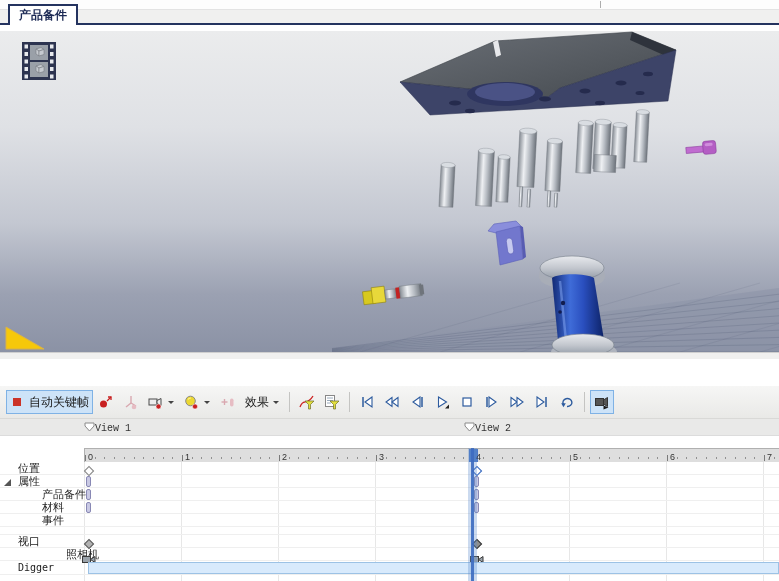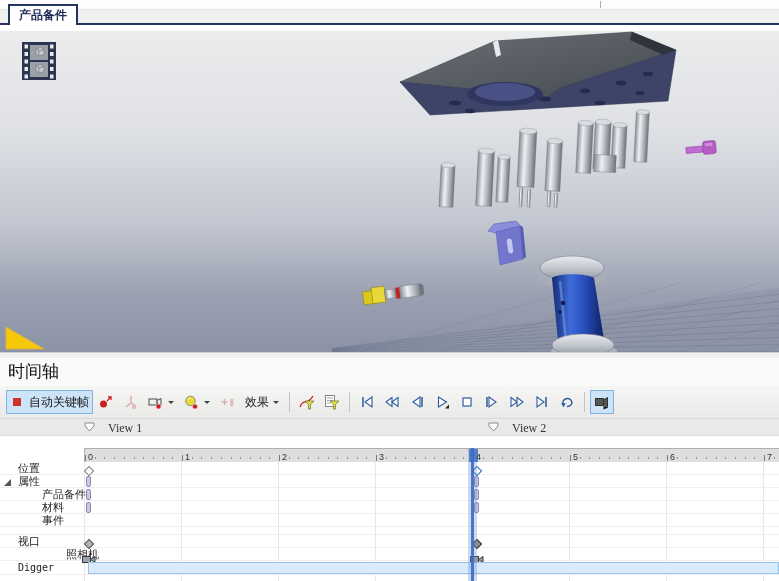--- a/index.html
+++ b/index.html
@@ -29,22 +29,22 @@
   .tbtn{height:24px;min-width:23px;display:flex;align-items:center;gap:3px;
         border:1px solid transparent;font-size:12px;color:#1a1a1a;padding:0 3px;cursor:pointer;box-sizing:border-box;}
   .tbtn.active{background:#cde3f8;border-color:#7fb2e5;}
   .tbtn.disabled{cursor:default;}
   .tsep{width:1px;height:20px;background:#c4c4c2;margin:0 4px;}
   .ticon{display:flex;align-items:center;}
   .tdrop{display:flex;align-items:center;}
 
   
   .view-strip{position:absolute;top:419px;left:0;right:0;height:17px;background:#e9e9e8;border-bottom:1px solid #dcdcdc;box-sizing:border-box;}
-  .vmark{position:absolute;top:2px;display:flex;align-items:center;gap:13px;font-family:Liberation Serif, serif;
-         font-size:12px;color:#333;cursor:pointer;}
+  .vmark{position:absolute;top:2px;display:flex;align-items:center;gap:0;font-family:Liberation Mono, monospace;
+         font-size:10px;color:#333;cursor:pointer;}
   .ruler{position:absolute;top:448px;left:84px;width:695px;height:14px;background:#dedede;
          border-top:1px solid #b0b0b0;border-bottom:1px solid #a8a8a8;border-left:1px solid #b0b0b0;box-sizing:content-box;cursor:ew-resize;}
   .tracks{position:absolute;top:462px;left:0;width:779px;height:144px;background:#fff;overflow:hidden;}
   .grid-v{position:absolute;width:1px;background:#e7e7e7;top:0;bottom:0;}
   .row-sep{position:absolute;left:0;right:0;height:1px;background:#efefef;}
   .tlabel-row{position:absolute;font-size:11px;color:#222;line-height:13px;white-space:nowrap;cursor:default;}
   .tlabel-row.mono{font-family:"DejaVu Sans Mono",monospace;font-size:10px;}
   .expander{position:absolute;width:0;height:0;border-left:7px solid transparent;border-bottom:7px solid #555;cursor:pointer;}
   .marker{position:absolute;cursor:pointer;}
   .kbar{position:absolute;width:5px;height:11px;background:#c9c9e4;border:1px solid #8888b4;border-radius:2px;box-sizing:border-box;cursor:pointer;}
@@ -235,23 +235,20 @@
           <polygon points="14,24 19,22.5 22,24.5 17,26"></polygon>
             <polygon points="14,24 17,26 17,31 14,29"></polygon>
             <polygon points="17,26 22,24.5 22,29.5 17,31"></polygon>
         </g>
       </svg>
     </div>
   </div>
 
   <div class="panel-sep"></div>
 
-  <div class="tl-header">
-    <span>时间轴</span>
-  </div>
 
   <div class="toolbar" id="toolbar">
       <div class="tbtn active">
         <span class="ticon">
           <svg width="16" height="16" viewBox="0 0 16 16">
             <rect x="3" y="4" width="8" height="8" fill="#cb3328"></rect>
           </svg>
         </span>
         <span class="tlabel">自动关键帧</span>
       </div>
@@ -429,21 +426,21 @@
       </div>
     </div>
 
   <div class="view-strip" id="viewStrip">
       <div class="vmark" style="left: 84px;">
         <span><svg width="11" height="11" viewBox="0 0 11 11">
             <polygon points="1,2 10,2 10,5 5.5,10 1,5" fill="#fff" stroke="#8a8a8a"></polygon>
           </svg></span>
         <span>View 1</span>
       </div>
-      <div class="vmark" style="left: 488px; align-items: center;">
+      <div class="vmark" style="left: 464px; align-items: center;">
         <span><svg width="11" height="11" viewBox="0 0 11 11">
             <polygon points="1,2 10,2 10,5 5.5,10 1,5" fill="#fff" stroke="#8a8a8a"></polygon>
           </svg></span>
         <span>View 2</span>
       </div>
     </div>
 
   <div class="ruler">
     <svg id="rulerSvg" width="695" height="14" shape-rendering="crispEdges">
         <rect x="384" y="0" width="9" height="14" fill="#4c79c6"></rect>

